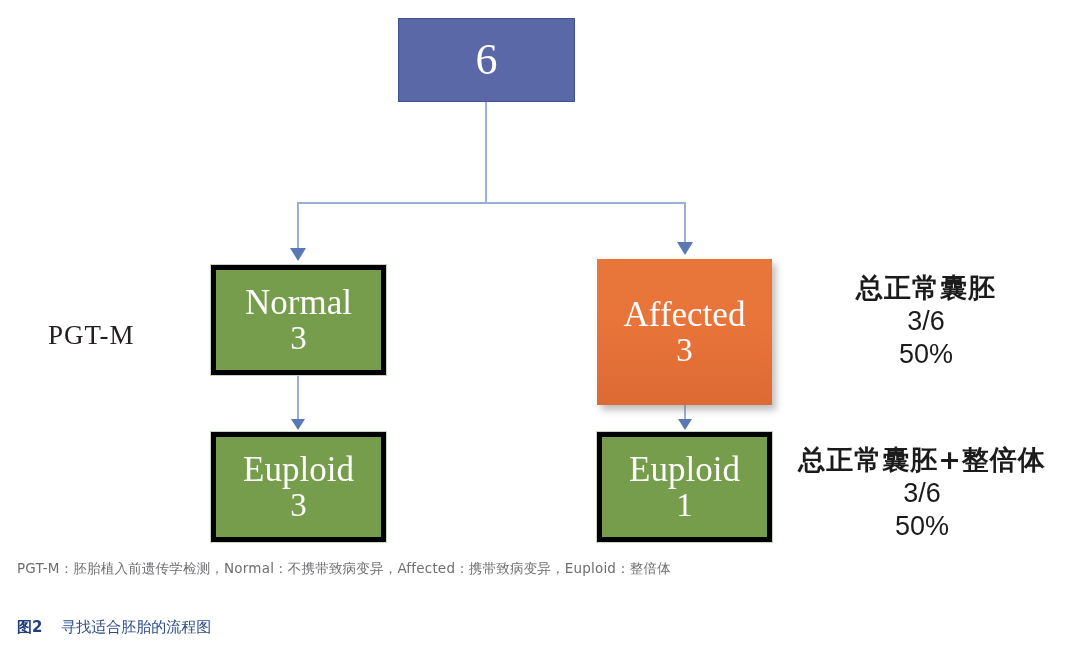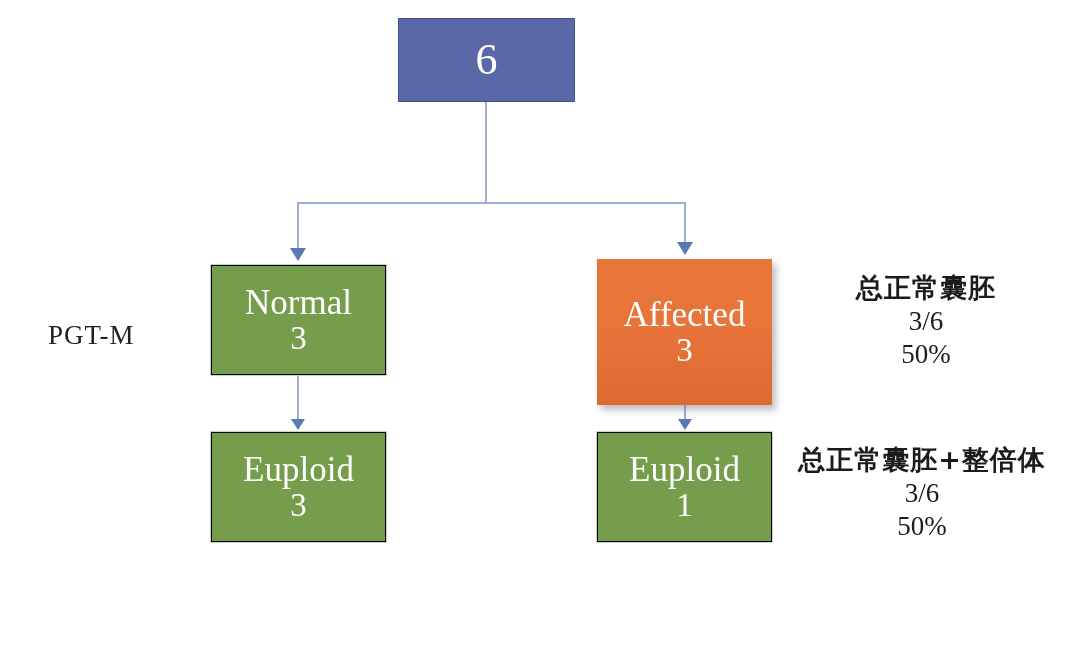--- a/index.html
+++ b/index.html
@@ -45,21 +45,21 @@
     background: #5b68a8;
     border: 1px solid #41508f;
   }
   .node-root .n-count {
     font-size: 44px;
     color: #ffffff;
   }
 
   .node-green {
     background: #769d4b;
-    border: 1px solid #000000;
+    border: 5px solid #000000;
     box-shadow: 0 0 0 1px #c9d3c1;
   }
   .node-green .n-label { font-size: 35px; }
   .node-green .n-count { font-size: 33px; }
 
   .node-orange {
     background: linear-gradient(180deg, #e8763a 0%, #e8743a 45%, #dd6a33 100%);
     border: none;
     box-shadow: 4px 5px 7px rgba(110,110,110,0.45);
   }
@@ -125,21 +125,21 @@
   }
   .annot .a-title {
     display: block;
     font-family: "DejaVu Sans", sans-serif;
     font-weight: bold;
     font-size: 27px;
     letter-spacing: 1px;
   }
   .annot .a-line {
     display: block;
-    font-family: Liberation Serif, serif;
+    font-family: Liberation Sans, sans-serif;
     font-size: 27px;
   }
   .annot-top    { left: 826px; top: 272px; width: 200px; }
   .annot-bottom { left: 772px; top: 444px; width: 300px; }
 
   
   .footnote {
     position: absolute;
     left: 17px;
     top: 560px;
@@ -216,15 +216,20 @@
     <span class="a-line">3/6</span>
     <span class="a-line">50%</span>
   </div>
 
   <div class="annot annot-bottom">
     <span class="a-title">总正常囊胚+整倍体</span>
     <span class="a-line">3/6</span>
     <span class="a-line">50%</span>
   </div>
 
-
+  <div class="footnote">PGT-M：胚胎植入前遗传学检测，Normal：不携带致病变异，Affected：携带致病变异，Euploid：整倍体</div>
+
+  <div class="caption">
+    <span class="c-num">图2</span>
+    <span class="c-text">寻找适合胚胎的流程图</span>
+  </div>
 
 </div>
 
 </body></html>

